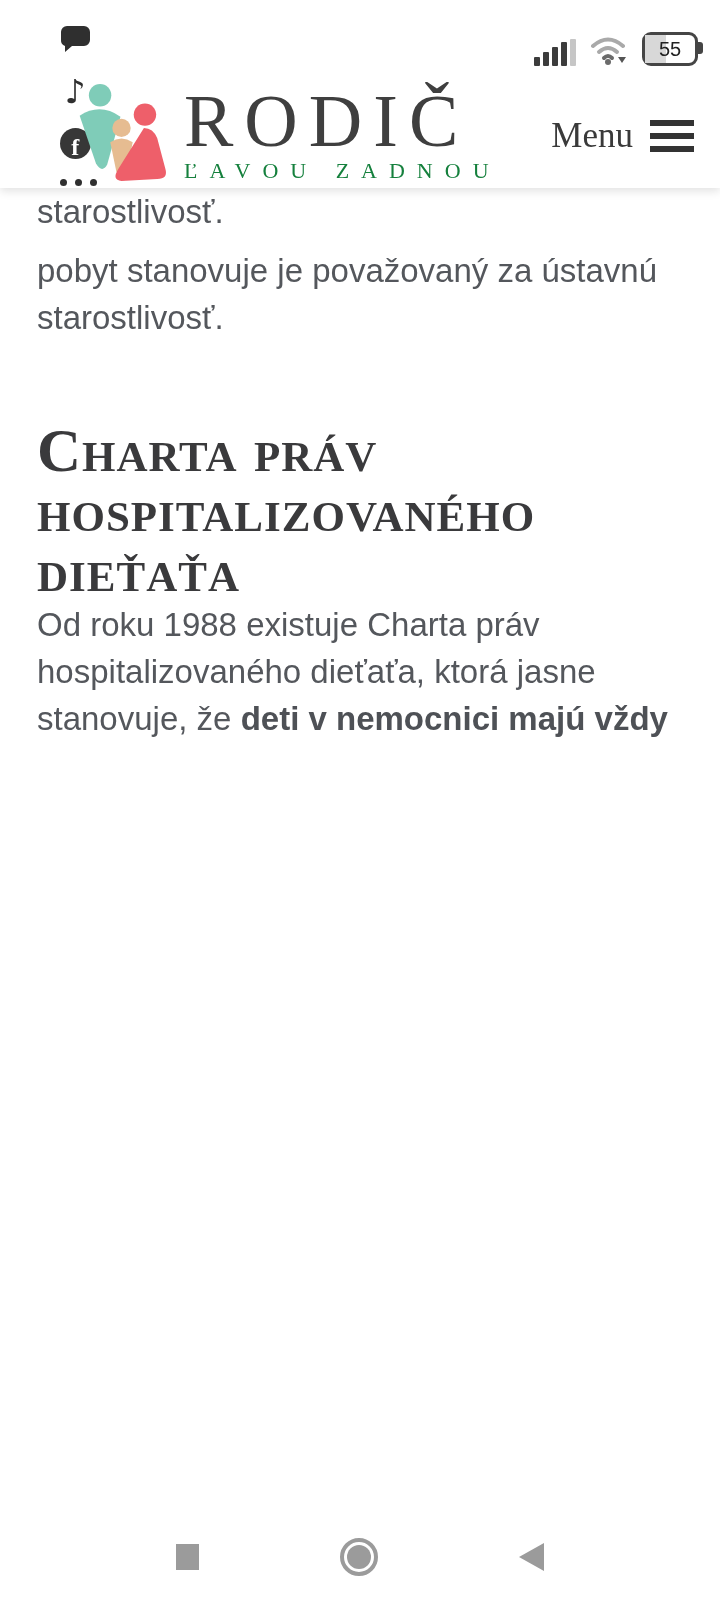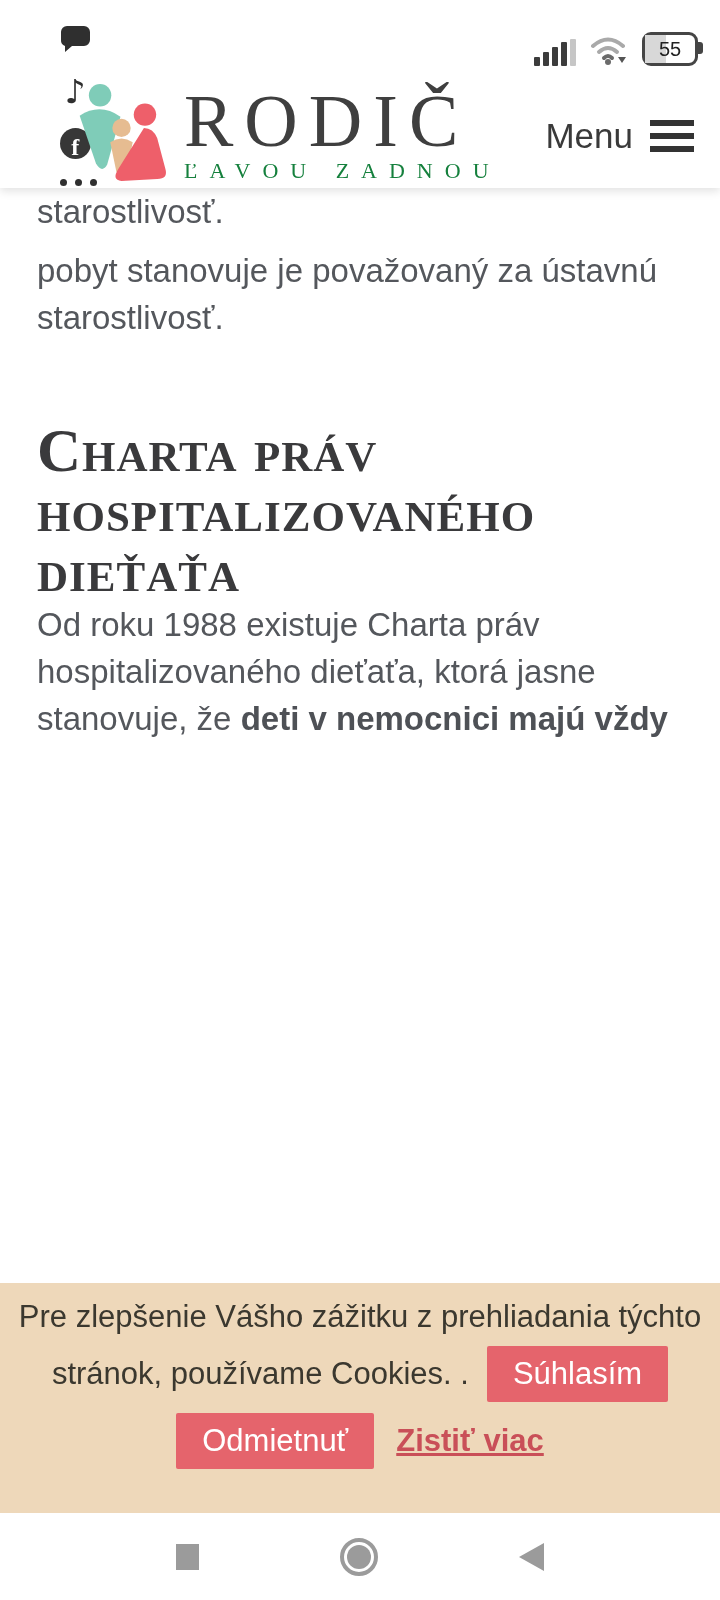--- a/index.html
+++ b/index.html
@@ -33,21 +33,21 @@
   .battery b{position:relative;z-index:1;font-weight:400;font-size:20px;color:#222;}
 
   .header-row{height:104px;display:flex;align-items:center;padding:0 26px 0 66px;box-sizing:border-box;}
   .logo{display:flex;align-items:center;text-decoration:none;cursor:pointer;}
   .logo-mark{width:112px;height:102px;margin-right:6px;flex:0 0 auto;margin-top:-4px;}
   .logo-text{display:flex;flex-direction:column;}
   .logo-name{font-family:"Liberation Serif","DejaVu Serif",serif;font-size:74px;line-height:66px;
              letter-spacing:11px;color:#3f3f3f;}
   .logo-tagline{font-size:22px;letter-spacing:12px;color:#15803d;margin-top:4px;white-space:nowrap;font-family:Liberation Serif, serif;}
   .menu{margin-left:auto;display:flex;align-items:center;gap:17px;cursor:pointer;}
-  .menu-label{font-size:35px;color:#3a3a3a;}
+  .menu-label{font-size:35px;color:#3a3a3a;font-family:Liberation Serif, serif;}
   .hamburger{display:flex;flex-direction:column;gap:7px;}
   .hamburger i{display:block;width:44px;height:6px;background:#333;}
 
   
   .content{position:absolute;top:188px;left:0;right:0;bottom:0;padding:0 37px;z-index:1;
            color:#54575c;font-size:33px;line-height:47px;}
   .content p{margin:0;}
   .content strong{font-weight:700;color:#4e5156;}
   .p-clipped{margin-top:-18px;}
   .p-intro{margin-top:12px;}
@@ -164,31 +164,20 @@
 
   <div class="content">
     <p class="p-clipped">starostlivosť.</p>
     <ul class="rights">
     </ul>
     <p class="p-after">pobyt stanovuje je považovaný za ústavnú starostlivosť.</p>
     <h1 class="section">Charta práv hospitalizovaného dieťaťa</h1>
     <p class="p-outro"><span>Od roku 1988 existuje Charta práv hospitalizovaného dieťaťa, ktorá jasne stanovuje, že </span><strong>deti v nemocnici majú vždy</strong></p>
   </div>
 
-  <div class="cookie">
-    <div class="cb-row1">Pre zlepšenie Vášho zážitku z prehliadania týchto</div>
-    <div class="cb-row2">
-      <span>stránok, používame Cookies. .</span>
-      <button class="cb-btn">Súhlasím</button>
-    </div>
-    <div class="cb-row3">
-      <button class="cb-btn">Odmietnuť</button>
-      <a class="cb-link">Zistiť viac</a>
-    </div>
-  </div>
 
   <div class="androidnav">
     <span class="an-btn">
         <span class="sq"></span>
       </span>
     <span class="an-btn">
         <span class="home"></span>
       </span>
     <span class="an-btn">
         <span class="back"></span>

